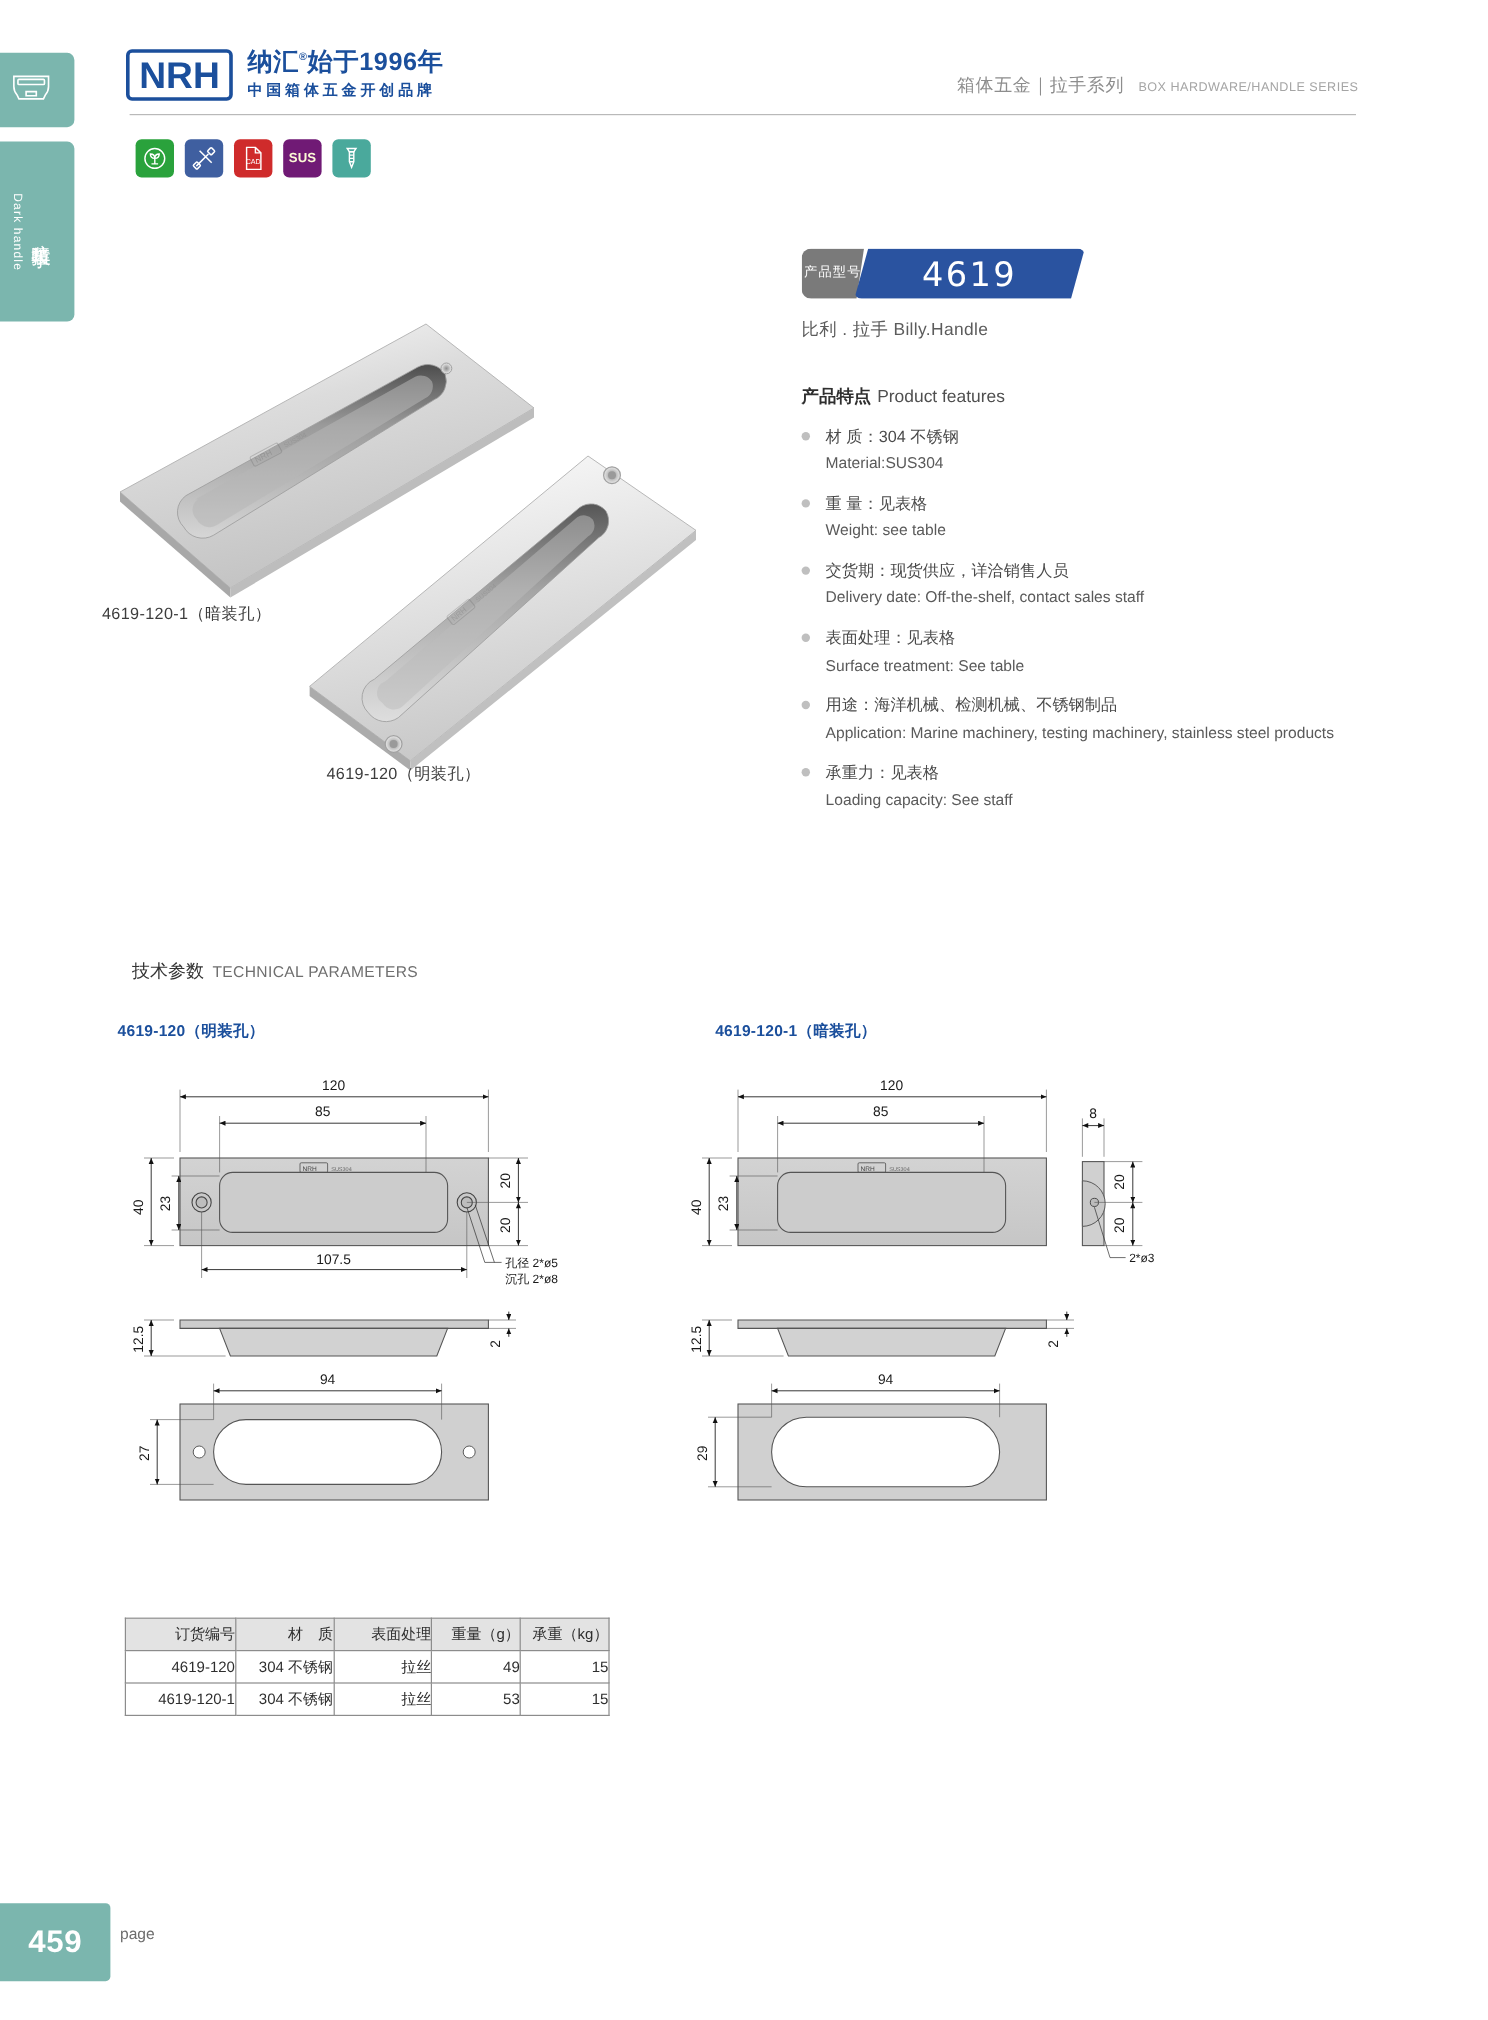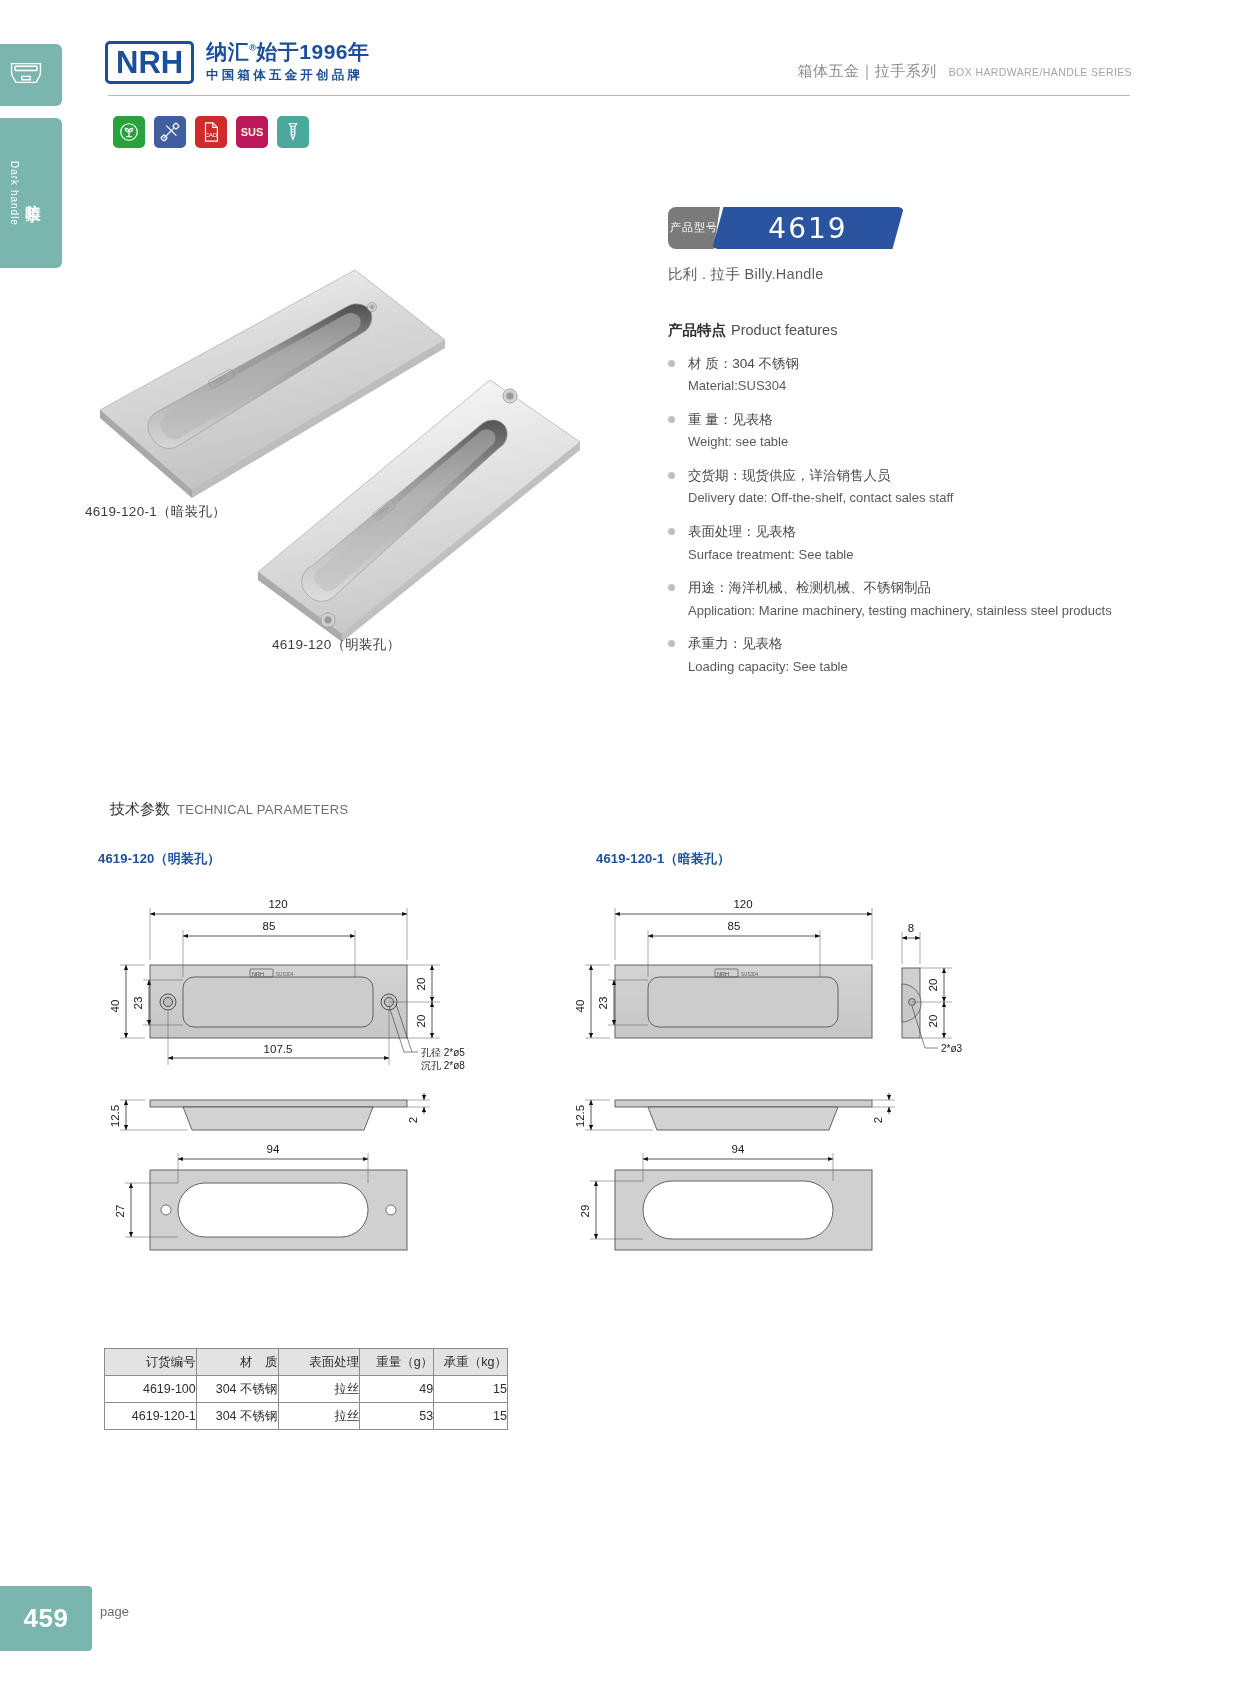--- a/index.html
+++ b/index.html
@@ -184,21 +184,21 @@
       <rect x="16" y="3" width="5" height="5" rx="1" transform="rotate(45 18.5 5.5)"></rect>
     </svg>
   </div>
   <div class="badge" style="background:#cf2b2b">
     <svg viewBox="0 0 24 24" fill="none" stroke="#fff" stroke-width="1.3">
       <path d="M6 2 h8 l5 5 v15 h-13 z"></path>
       <path d="M14 2 v5 h5"></path>
       <text x="12" y="17" font-size="6.5" fill="#fff" stroke="none" text-anchor="middle" font-family="Liberation Sans, sans-serif">CAD</text>
     </svg>
   </div>
-  <div class="badge" style="background:#be185d">
+  <div class="badge" style="background:#701a75">
     <span class="badge-label" style="color:#fbf8d6">SUS</span>
   </div>
   <div class="badge" style="background:#4aa99c">
     <svg viewBox="0 0 24 24" fill="none" stroke="#fff" stroke-width="1.3">
       <path d="M8 3 h8 l-2 3 h-4 z"></path>
       <path d="M10 6 h4 v9 l-2 5 l-2 -5 z"></path>
       <path d="M10 9 h4 M10 12 h4 M10 15 h4"></path>
     </svg>
   </div>
 </div>
@@ -304,21 +304,21 @@
     <div class="en">Surface treatment: See table</div>
   </div>
   <div class="feat">
     <span class="dot"></span>
     <div class="cn">用途：海洋机械、检测机械、不锈钢制品</div>
     <div class="en">Application: Marine machinery, testing machinery, stainless steel products</div>
   </div>
   <div class="feat">
     <span class="dot"></span>
     <div class="cn">承重力：见表格</div>
-    <div class="en">Loading capacity: See table</div>
+    <div class="en">Loading capacity: See staff</div>
   </div>
 </div>
 
 <div id="tech-head">
   <span>技术参数</span><span class="en">TECHNICAL PARAMETERS</span>
 </div>
 
 <div class="draw-title" id="draw-title-1">4619-120（明装孔）</div>
 <div class="draw-title" id="draw-title-2">4619-120-1（暗装孔）</div>
 
@@ -502,21 +502,21 @@
     <tr>
       <th style="width:92px">订货编号</th>
       <th style="width:82px">材　质</th>
       <th style="width:82px">表面处理</th>
       <th style="width:74px">重量（g）</th>
       <th style="width:74px">承重（kg）</th>
     </tr>
   </thead>
   <tbody>
     <tr>
-      <td>4619-100</td>
+      <td>4619-120</td>
       <td>304 不锈钢</td>
       <td>拉丝</td>
       <td>49</td>
       <td>15</td>
     </tr>
     <tr>
       <td>4619-120-1</td>
       <td>304 不锈钢</td>
       <td>拉丝</td>
       <td>53</td>

